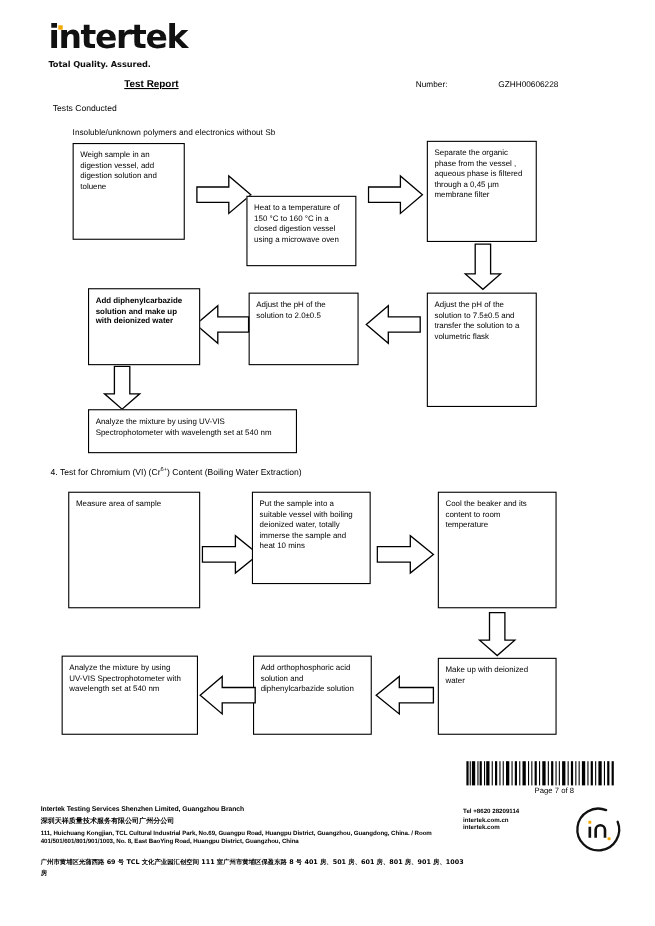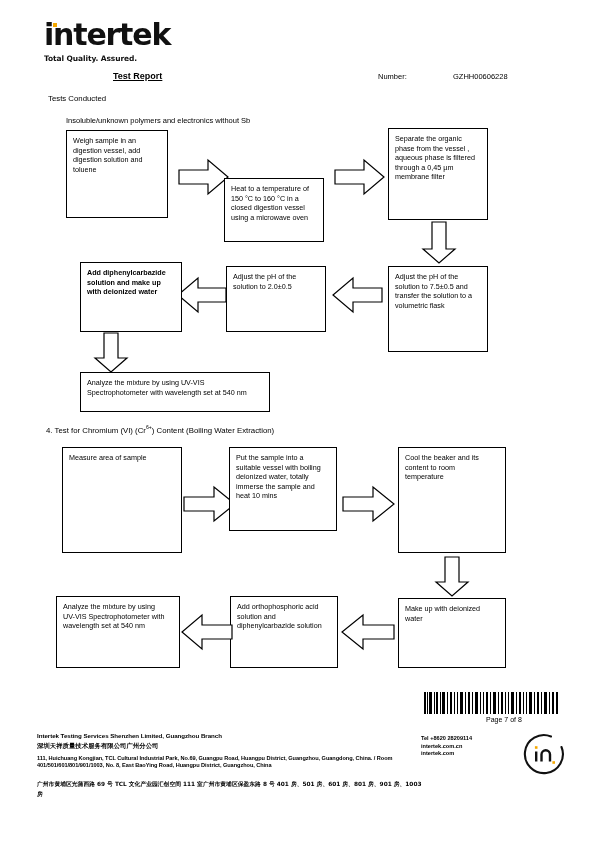--- a/index.html
+++ b/index.html
@@ -227,21 +227,21 @@
   </div>
 
   <div class="fbox" style="left:388px; top:128px; width:100px; height:92px;">Separate the organic phase from the vessel , aqueous phase is filtered through a 0,45 µm membrane filter</div>
 
   <div class="arrow" style="left:421px; top:221px;">
     <svg width="36" height="44" viewBox="0 0 36 44">
       <polygon points="11,1 25,1 25,28 34,28 18,42 2,28 11,28" fill="#ffffff" stroke="#000000" stroke-width="1.2"></polygon>
     </svg>
   </div>
 
-  <div class="fbox" style="left:388px; top:266px; width:100px; height:86px;">Adjust the pH of the solution to 7.5±0.5 and transfer the solution to a volumetric flask</div>
+  <div class="fbox" style="left:388px; top:266px; width:100px; height:104px;">Adjust the pH of the solution to 7.5±0.5 and transfer the solution to a volumetric flask</div>
 
   <div class="arrow" style="left:330px; top:276px;">
     <svg width="54" height="38" viewBox="0 0 54 38">
       <polygon points="52,12 23,12 23,2 3,19 23,36 23,26 52,26" fill="#ffffff" stroke="#000000" stroke-width="1.2"></polygon>
     </svg>
   </div>
 
   <div class="fbox" style="left:226px; top:266px; width:100px; height:66px;">Adjust the pH of the solution to 2.0±0.5</div>
 
   <div class="arrow" style="left:176px; top:276px;">

